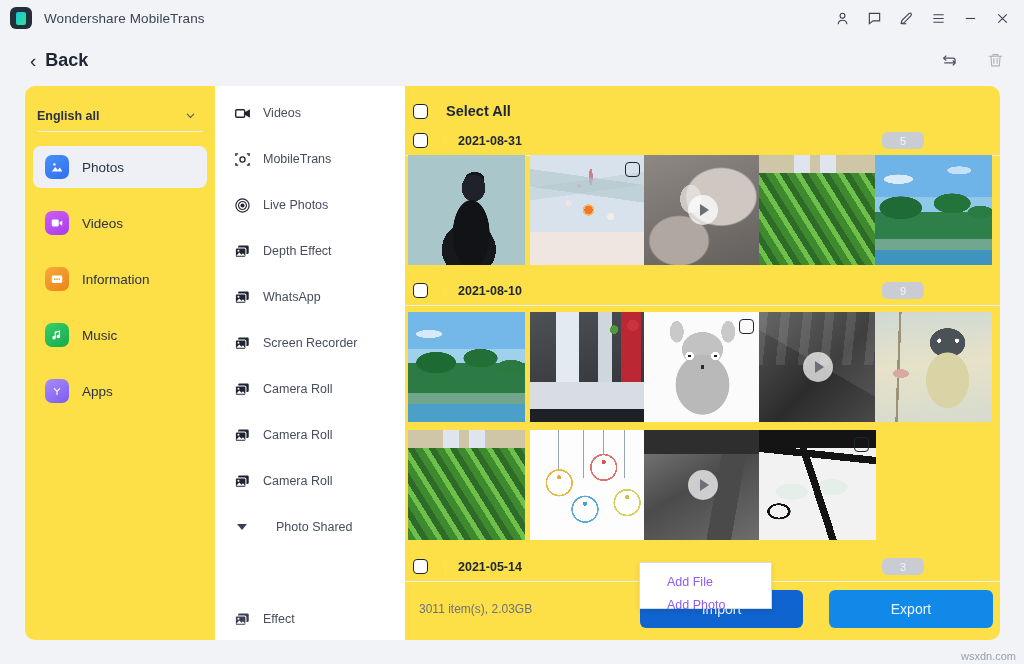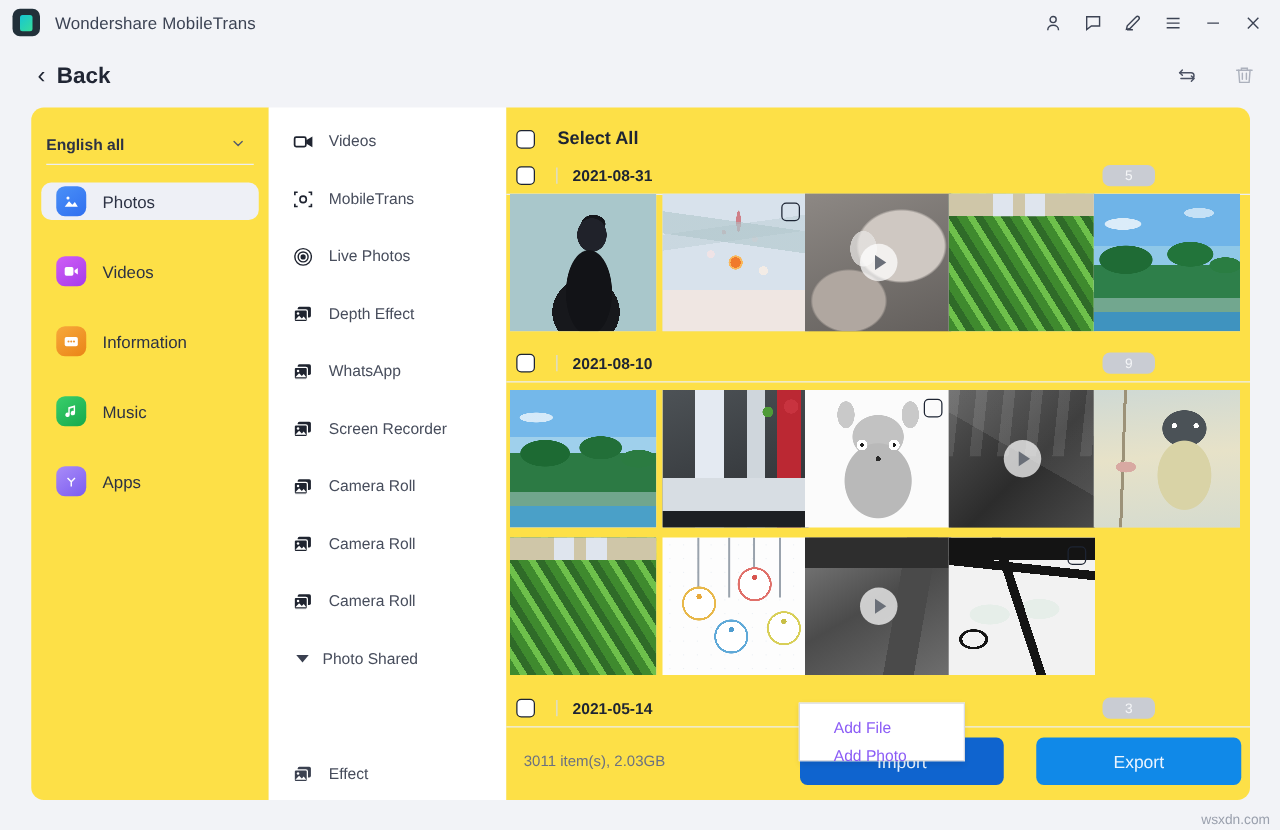--- a/index.html
+++ b/index.html
@@ -83,21 +83,21 @@
     width: 166px; height: 32px;
     display: flex; align-items: center;
     border-bottom: 1px solid #eceef3;
     cursor: default;
   }
   .lang-select .lbl { font-size: 12.5px; color: #2d3344; font-weight: bold; }
   .lang-select .cv  { position: absolute; right: 6px; top: 8px; }
 
   
   .side-item {
-    position: absolute; left: 8px; width: 174px; height: 30px;
+    position: absolute; left: 8px; width: 174px; height: 42px;
     display: flex; align-items: center; gap: 13px;
     padding-left: 12px;
     border-radius: 8px;
     cursor: default;
   }
   .side-item.active { background: #eef0f6; }
   .side-item .sicon {
     width: 24px; height: 24px; border-radius: 7px; flex: none;
     display: flex; align-items: center; justify-content: center;
     color: #fff;
@@ -107,21 +107,21 @@
   
   .cat-item {
     position: absolute; left: 18px; width: 172px; height: 28px;
     display: flex; align-items: center; gap: 12px;
     cursor: default;
   }
   .cat-item .cicon { width: 18px; height: 18px; flex: none; display: flex; align-items: center; justify-content: center; }
   .cat-item .clabel { font-size: 12.5px; color: #474d5c; }
   .cat-group {
     position: absolute; left: 18px; width: 172px; height: 28px;
-    display: flex; align-items: center; gap: 11px;
+    display: flex; align-items: center; gap: 29px;
     cursor: default;
   }
   .cat-group .tri {
     width: 0; height: 0; margin-left: 4px;
     border-left: 5px solid transparent; border-right: 5px solid transparent;
     border-top: 6px solid #3a4050;
   }
   .cat-group .glabel { font-size: 12.5px; color: #474d5c; }
 
   

